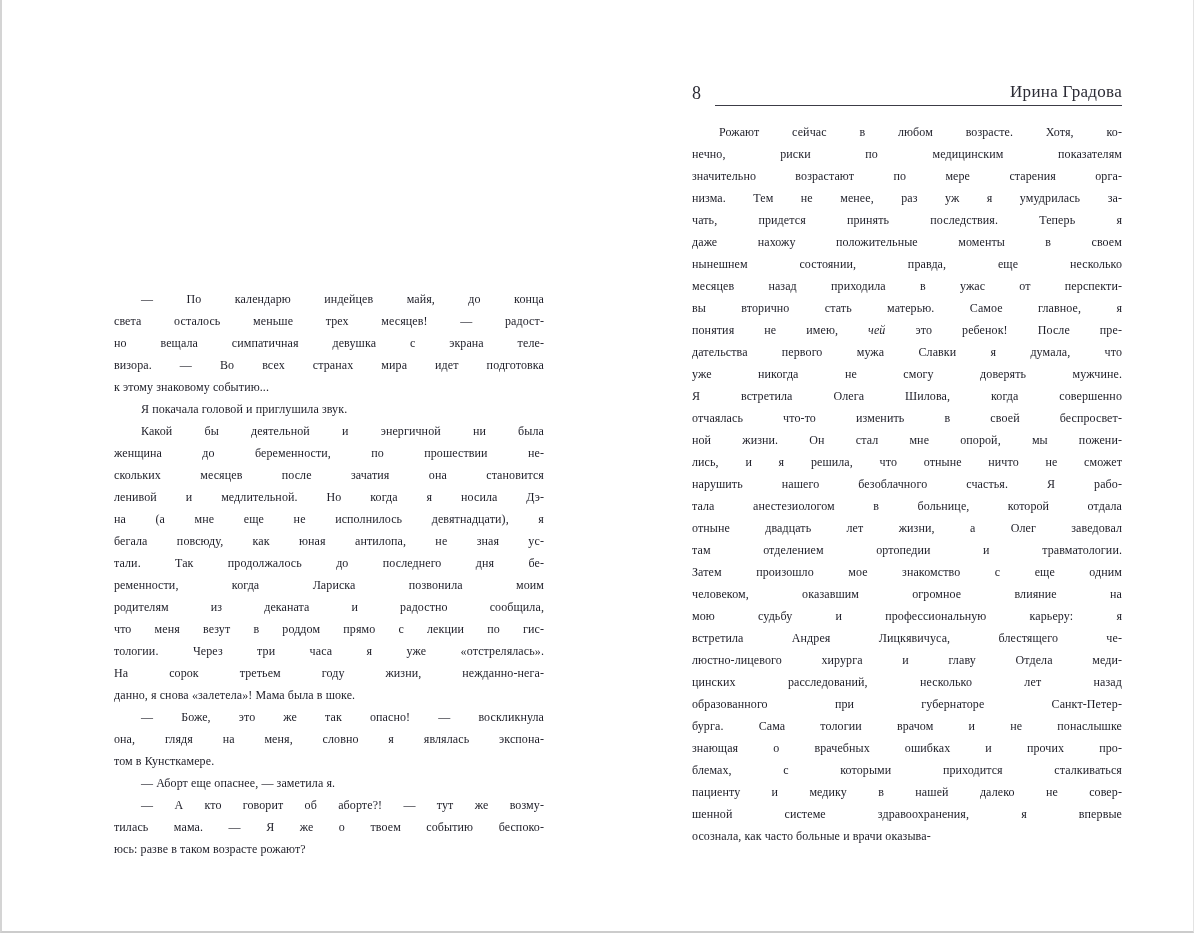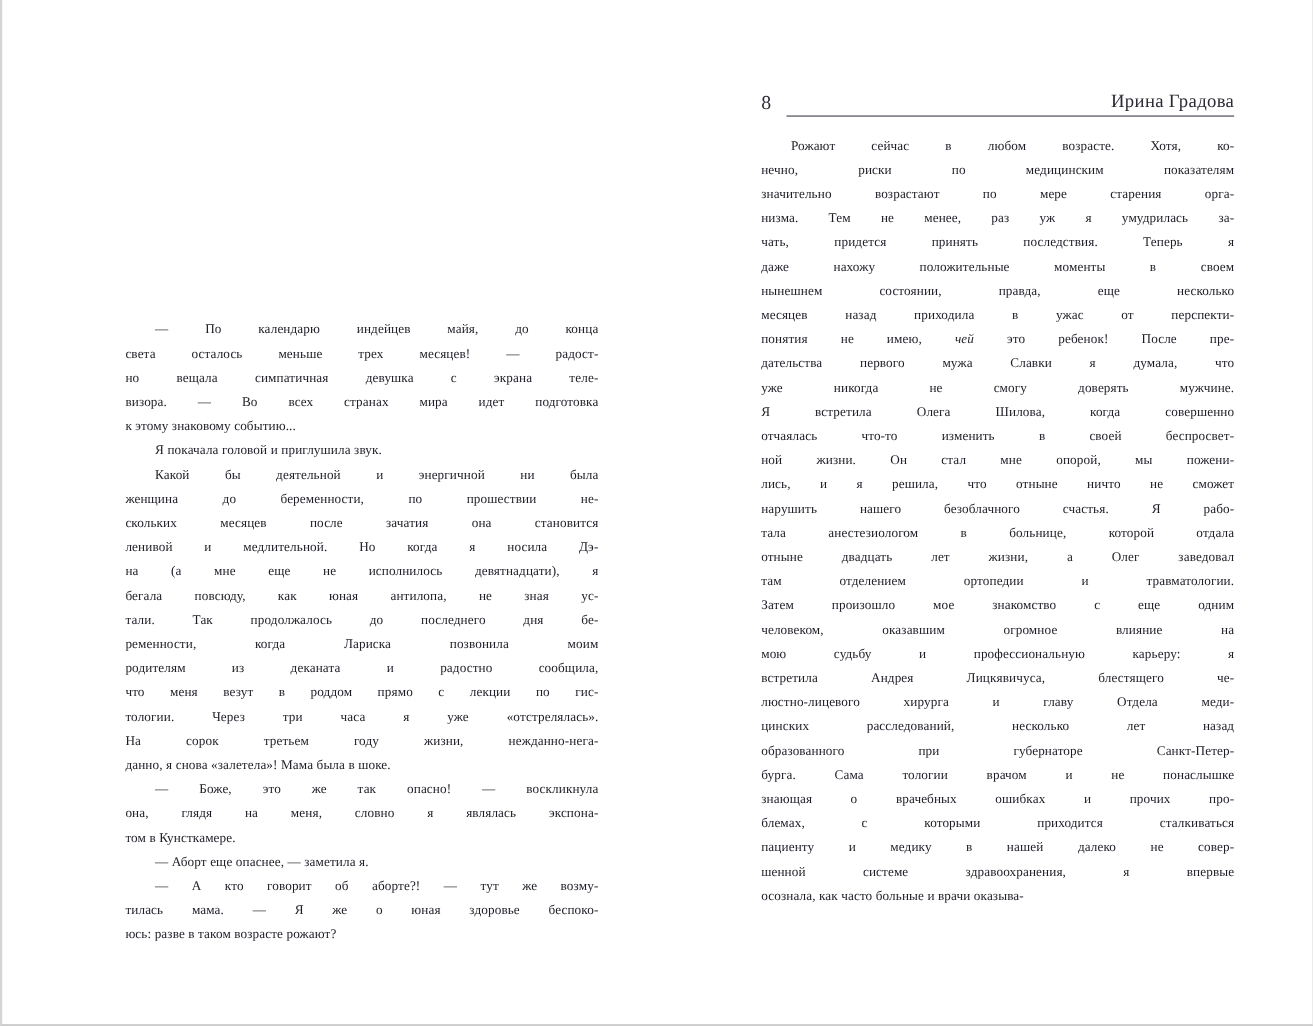--- a/index.html
+++ b/index.html
@@ -96,21 +96,21 @@
       <div class="para">
         <div class="line first">— Боже, это же так опасно! — воскликнула</div>
         <div class="line">она, глядя на меня, словно я являлась экспона-</div>
         <div class="line last">том в Кунсткамере.</div>
       </div>
       <div class="para">
         <div class="line first last">— Аборт еще опаснее, — заметила я.</div>
       </div>
       <div class="para">
         <div class="line first">— А кто говорит об аборте?! — тут же возму-</div>
-        <div class="line">тилась мама. — Я же о юная здоровье беспоко-</div>
+        <div class="line">тилась мама. — Я же о твоем событию беспоко-</div>
         <div class="line last">юсь: разве в таком возрасте рожают?</div>
       </div>
     </div>
 
   <div class="running-header">
     <span class="page-num">8</span>
     <span class="header-rule">
       <span class="author">Ирина Градова</span>
     </span>
   </div>
@@ -118,20 +118,21 @@
   <div class="text-column right-col">
       <div class="para">
         <div class="line first">Рожают сейчас в любом возрасте. Хотя, ко-</div>
         <div class="line">нечно, риски по медицинским показателям</div>
         <div class="line">значительно возрастают по мере старения орга-</div>
         <div class="line">низма. Тем не менее, раз уж я умудрилась за-</div>
         <div class="line">чать, придется принять последствия. Теперь я</div>
         <div class="line">даже нахожу положительные моменты в своем</div>
         <div class="line">нынешнем состоянии, правда, еще несколько</div>
         <div class="line">месяцев назад приходила в ужас от перспекти-</div>
+        <div class="line">вы вторично стать матерью. Самое главное, я</div>
         <div class="line">понятия не имею, <em>чей</em> это ребенок! После пре-</div>
         <div class="line">дательства первого мужа Славки я думала, что</div>
         <div class="line">уже никогда не смогу доверять мужчине.</div>
         <div class="line">Я встретила Олега Шилова, когда совершенно</div>
         <div class="line">отчаялась что-то изменить в своей беспросвет-</div>
         <div class="line">ной жизни. Он стал мне опорой, мы пожени-</div>
         <div class="line">лись, и я решила, что отныне ничто не сможет</div>
         <div class="line">нарушить нашего безоблачного счастья. Я рабо-</div>
         <div class="line">тала анестезиологом в больнице, которой отдала</div>
         <div class="line">отныне двадцать лет жизни, а Олег заведовал</div>

